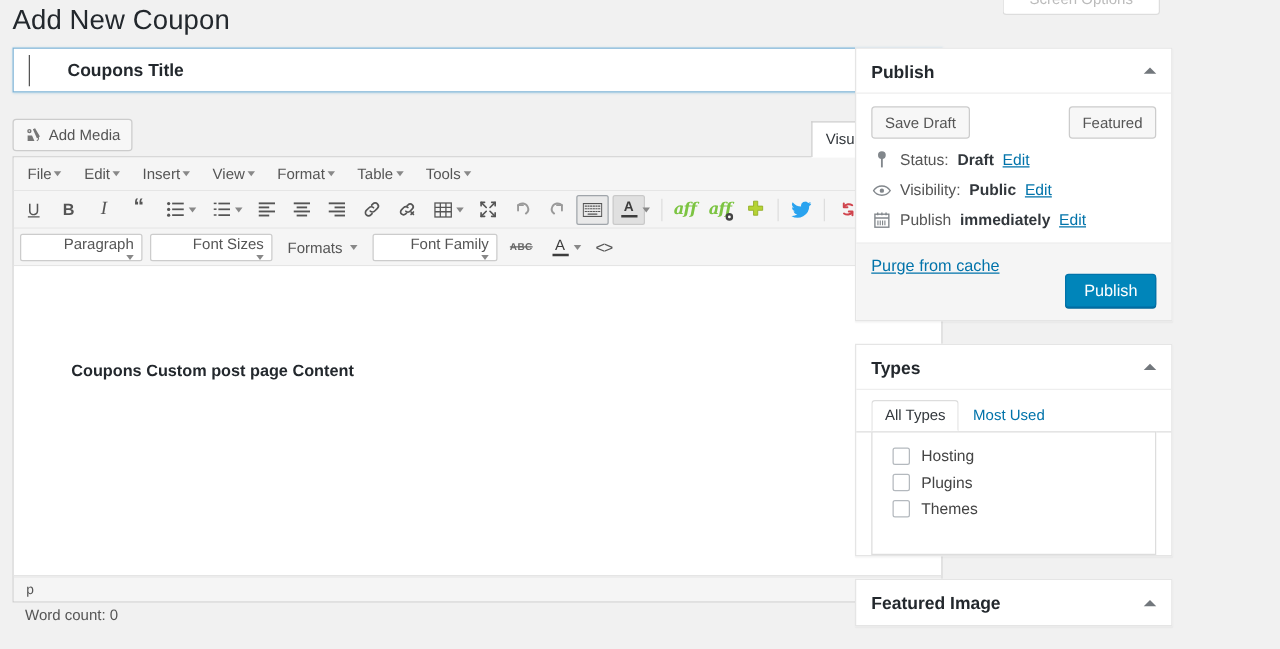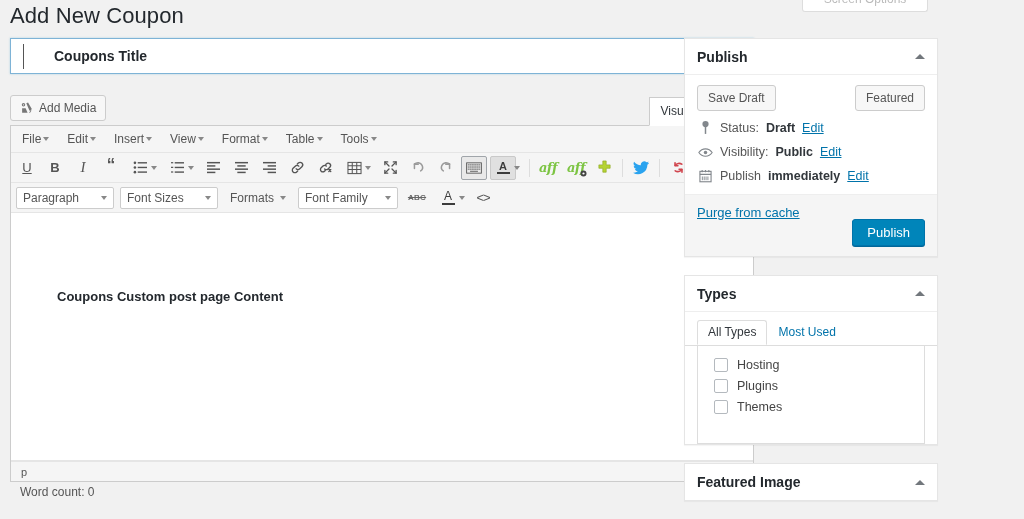--- a/index.html
+++ b/index.html
@@ -98,22 +98,22 @@
   }
   .tb-btn.framed { border-color: #a0a5aa; background: #e9e9e9; }
   .tb-btn svg { display: block; }
   .tb-split { display: flex; align-items: center; margin: 0 1px; }
   .tb-split .caret { margin-left: -3px; margin-right: 4px; }
   .tb-sep { width: 1px; height: 18px; background: #ddd; margin: 0 4px; }
 
   .tb-select {
     height: 22px; min-width: 92px; margin: 0 3px;
     background: #fff; border: 1px solid #ccc; border-radius: 2px;
-    display: flex; align-items: center; justify-content: space-between;
-    padding: 0 6px; font-size: 12px; color: #555; cursor: pointer;
+    display: flex; align-items: flex-end; justify-content: space-between;
+    padding: 0 6px; font-size: 12px; color: #555; cursor: pointer; flex-direction: column;
   }
   .tb-text-btn {
     height: 22px; margin: 0 3px; padding: 0 6px;
     display: flex; align-items: center; gap: 6px;
     font-size: 12px; color: #555; cursor: pointer;
   }
 
   .tb-aff { font-family: "DejaVu Serif", serif; font-style: italic; font-weight: 700;
             font-size: 13px; color: #7cc442; letter-spacing: -.5px; }
 

